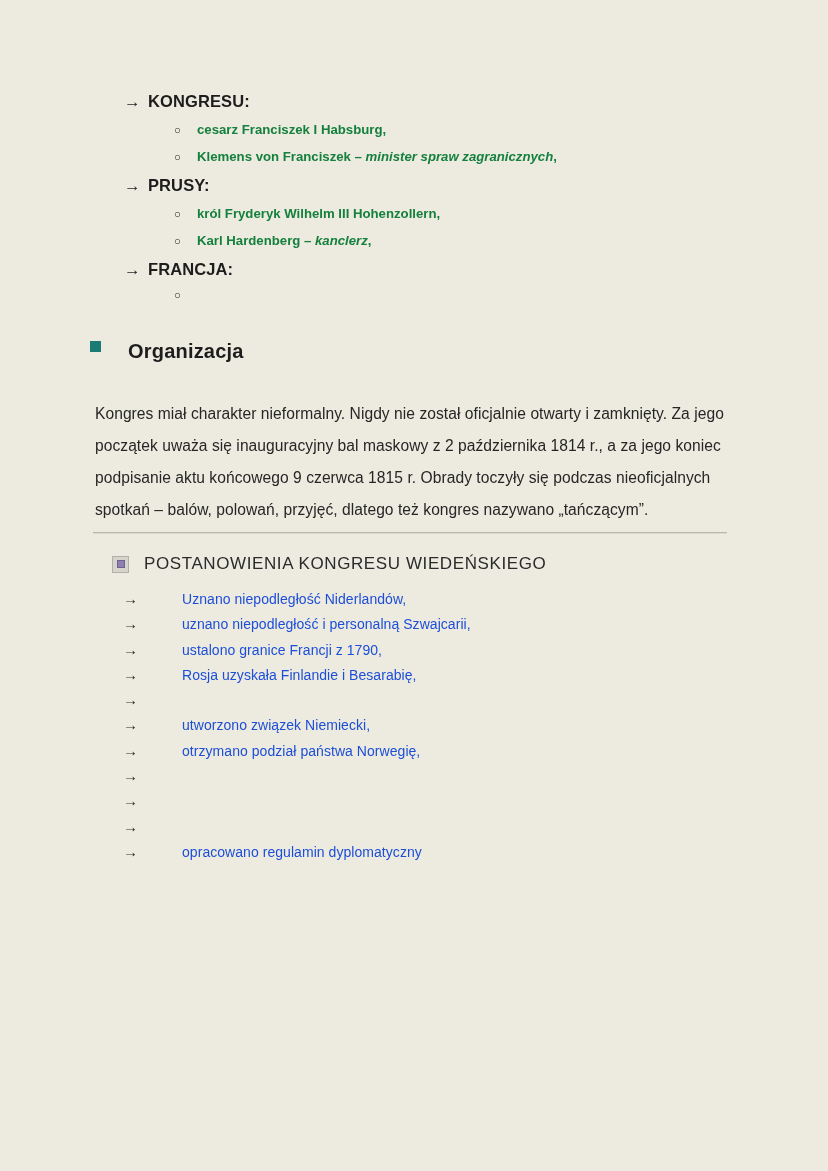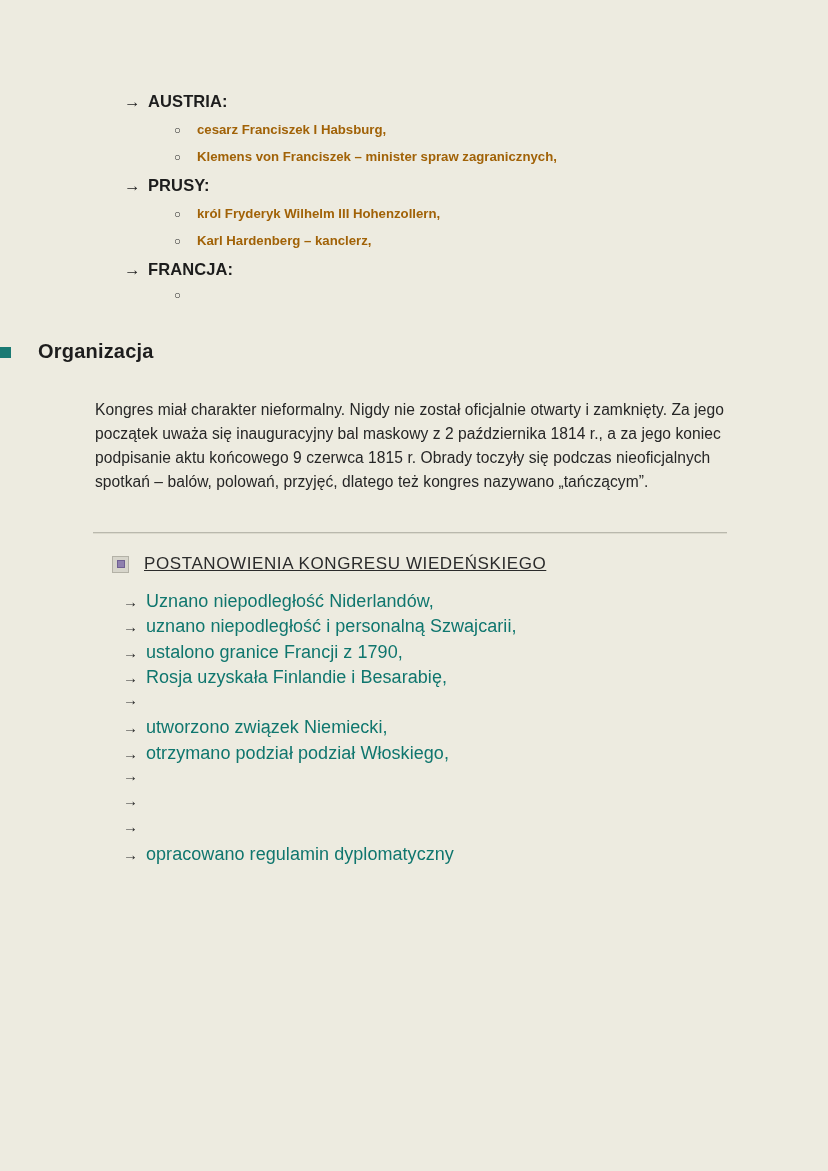--- a/index.html
+++ b/index.html
@@ -59,34 +59,36 @@
   .delegate-marker {
     width: 23px;
     flex: 0 0 23px;
     font-size: 11.5px;
     line-height: 1;
     color: #2a2a2a;
   }
   .delegate-text {
     font-size: 13.2px;
     font-weight: 600;
-    color: #a16207;
+    color: #15803d;
     white-space: nowrap;
   }
   .delegate-text .role {
+    font-style: italic;
     font-weight: 600;
   }
 
   
   .section-heading {
     position: absolute;
     left: 0;
     top: 340px;
     display: flex;
-    align-items: center;
+    align-items: flex-start;
+    padding-left: 90px;
   }
   .heading-bullet {
     width: 11px;
     height: 11px;
     background: #1a7a74;
     flex: 0 0 11px;
     margin-right: 27px;
     position: relative;
     top: 1px;
   }
@@ -97,21 +99,21 @@
     color: #1d1d1d;
   }
 
   
   .body-paragraph {
     position: absolute;
     left: 95px;
     top: 382px;
     width: 640px;
     font-size: 15.6px;
-    line-height: 24px;
+    line-height: 32px;
     color: #262626;
     letter-spacing: 0.05px;
   }
 
   
   .divider {
     position: absolute;
     left: 93px;
     top: 532px;
     width: 634px;
@@ -160,56 +162,56 @@
     height: 8px;
     background: #8e7fae;
     border: 1px solid #6f5f92;
     box-sizing: border-box;
   }
   .resolutions-title {
     font-size: 17px;
     font-weight: 400;
     letter-spacing: 0.6px;
     color: #2b2b2b;
-    text-decoration: underline;
   }
 
   .resolution-list {
     margin-top: 13px;
   }
   .resolution-row {
     display: flex;
     align-items: baseline;
     padding-left: 123px;
     height: 25.3px;
   }
   .resolution-arrow {
     width: 23px;
     flex: 0 0 23px;
     font-size: 15px;
     line-height: 1;
     color: #2b2b2b;
   }
   .resolution-text {
-    font-size: 18px;
-    color: #0f766e;
+    font-size: 14px;
+    color: #1d4ed8;
     white-space: nowrap;
     letter-spacing: 0.05px;
+    margin-left: 36px;
   }
 </style>
 </head>
 <body>
 
 <div class="page">
 
   <div class="outline">
 
     <div class="country-row">
       <span class="country-arrow">→</span>
-      <span class="country-name">AUSTRIA:</span>
+      <span class="country-name">KONGRESU:</span>
     </div>
     <div class="delegate-row">
       <span class="delegate-marker">○</span>
       <span class="delegate-text"><span>cesarz Franciszek I Habsburg,</span><span class="role"></span><span></span></span>
     </div>
     <div class="delegate-row">
       <span class="delegate-marker">○</span>
       <span class="delegate-text"><span>Klemens von Franciszek – </span><span class="role">minister spraw zagranicznych</span><span>,</span></span>
     </div>
 
@@ -271,21 +273,21 @@
       </div>
       <div class="resolution-row">
         <span class="resolution-arrow">→</span>
       </div>
       <div class="resolution-row">
         <span class="resolution-arrow">→</span>
         <span class="resolution-text">utworzono związek Niemiecki,</span>
       </div>
       <div class="resolution-row">
         <span class="resolution-arrow">→</span>
-        <span class="resolution-text">otrzymano podział podział Włoskiego,</span>
+        <span class="resolution-text">otrzymano podział państwa Norwegię,</span>
       </div>
       <div class="resolution-row">
         <span class="resolution-arrow">→</span>
       </div>
       <div class="resolution-row">
         <span class="resolution-arrow">→</span>
       </div>
       <div class="resolution-row">
         <span class="resolution-arrow">→</span>
       </div>

